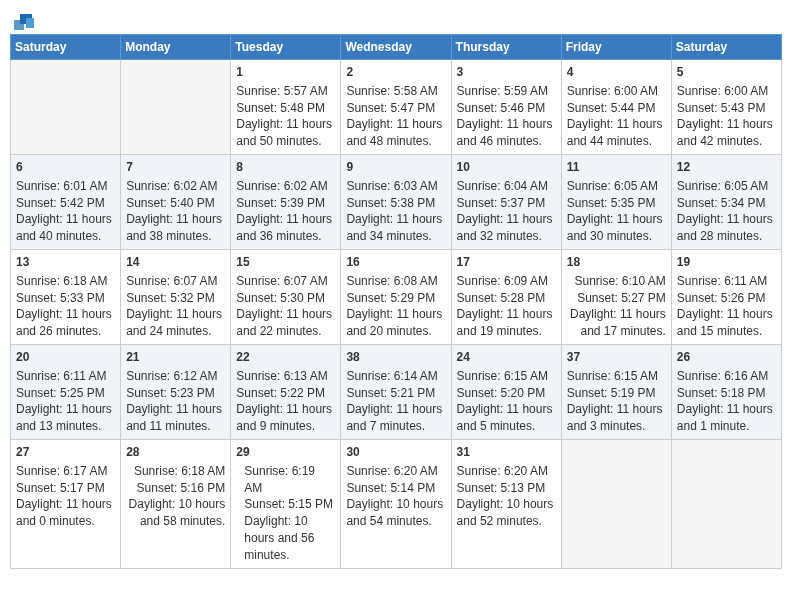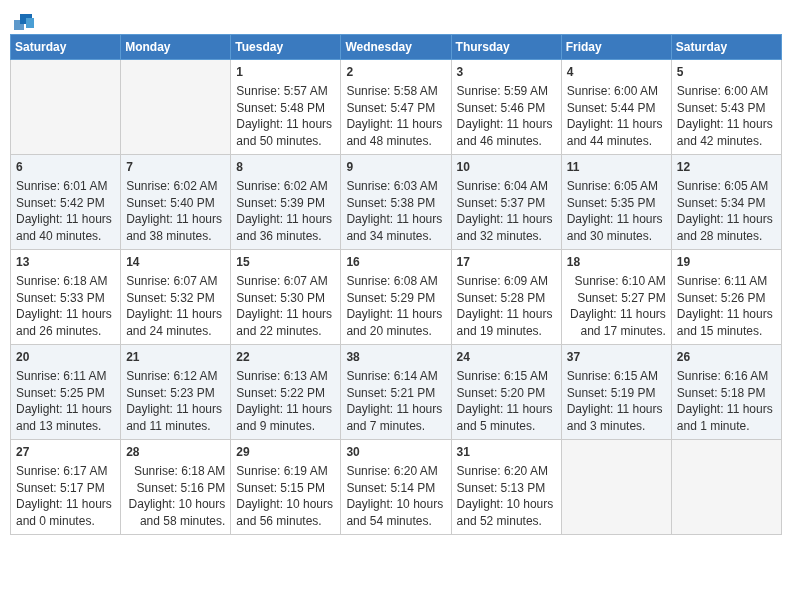--- a/index.html
+++ b/index.html
@@ -302,21 +302,21 @@
 Daylight: 11 hours and 0 minutes.</div>
         </td>
         <td>
           <span class="day-number">28</span>
           <div class="day-info" style="white-space: pre-line; text-align: right;">Sunrise: 6:18 AM
 Sunset: 5:16 PM
 Daylight: 10 hours and 58 minutes.</div>
         </td>
         <td>
           <span class="day-number">29</span>
-          <div class="day-info" style="white-space: pre-line;">Sunrise: 6:19 AM
+          <div class="day-info" style="white-space: pre-line; margin-left: 8px;">Sunrise: 6:19 AM
 Sunset: 5:15 PM
 Daylight: 10 hours and 56 minutes.</div>
         </td>
         <td>
           <span class="day-number">30</span>
           <div class="day-info" style="white-space: pre-line;">Sunrise: 6:20 AM
 Sunset: 5:14 PM
 Daylight: 10 hours and 54 minutes.</div>
         </td>
         <td>

